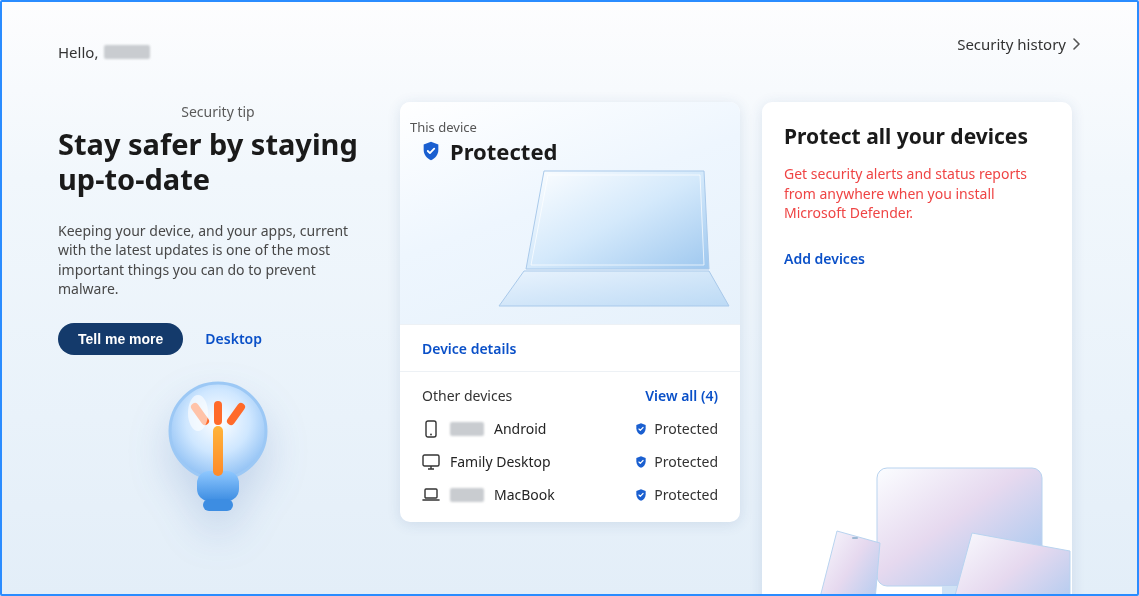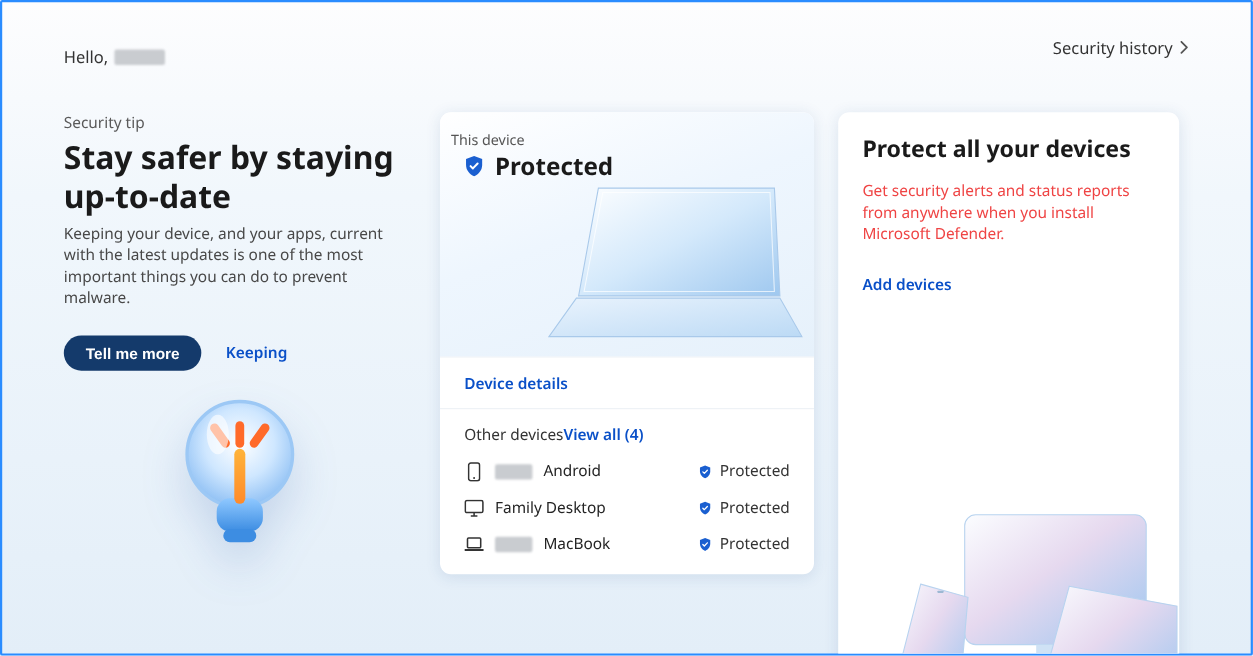--- a/index.html
+++ b/index.html
@@ -23,22 +23,22 @@
   .redact.r2 { width: 34px; }
   .sec-hist { font-size: 15px; color: #333; display: flex; align-items: center; gap: 6px; cursor: pointer; justify-content: center; }
   .chev { display:inline-block; }
   .main {
     display: grid;
     grid-template-columns: 320px 340px 310px;
     gap: 22px;
     align-items: start;
   }
   
-  .tip-eyebrow { font-size: 14px; color: #5a5a5a; margin-bottom: 6px; }
-  .tip-title { font-size: 29px; font-weight: 700; line-height: 1.2; color: #1a1a1a; margin-bottom: 6px; }
+  .tip-eyebrow { font-size: 14px; color: #5a5a5a; margin-bottom: 6px; text-align: center; }
+  .tip-title { font-size: 29px; font-weight: 700; line-height: 1.2; color: #1a1a1a; margin-bottom: 24px; }
   .tip-body { font-size: 14px; line-height: 1.4; color: #484848; margin-bottom: 24px; max-width: 300px;}
   .tip-actions { display: flex; align-items: center; gap: 22px; margin-top: 11px; }
   .btn-primary {
     background: #143a6b;
     color: #fff;
     border: none;
     border-radius: 18px;
     padding: 8px 20px;
     font-size: 14px;
     font-weight: 600;
@@ -59,21 +59,21 @@
 
   
   .this-dev .top { position: relative; height: 222px; background: linear-gradient(160deg,#fff 0%, #eef6fe 45%, #e6f1fb 100%); }
   .this-dev .td-label { font-size: 13px; color: #555; padding-top: 16px; padding-left: 10px; }
   .this-dev .td-status { display:flex; align-items:center; gap:8px; padding-left: 20px; margin-top: 0px;}
   .this-dev .td-status-text { font-size: 22px; font-weight: 700; color: #1a1a1a;}
   .shield { display:inline-flex; }
   .laptop-art { position:absolute; right: 6px; bottom: 8px; }
   .dev-details { border-top: 1px solid #edf1f5; padding: 12px 22px; }
   .other-devices { border-top: 1px solid #edf1f5; padding: 14px 22px 18px; }
-  .od-head { display:flex; align-items:center; margin-bottom: 14px;}
+  .od-head { display:flex; justify-content:space-between; align-items:center; margin-bottom: 14px;}
   .od-title { font-size: 14px; color: #333; }
   .od-list { display:flex; flex-direction:column; gap: 14px; }
   .od-row { display:flex; justify-content:space-between; align-items:flex-start; font-size: 14px; }
   .od-left { display:flex; align-items:center; gap:10px; min-width: 0;}
   .od-right { display:flex; align-items:center; gap:6px; color:#333; }
   .od-right .shield svg { width: 14px; height: 14px; }
   .small-shield svg { width:14px; height:14px; }
   .dev-icon { width: 18px; display:flex; justify-content:center; }
 
   
@@ -101,21 +101,21 @@
 </div>
 
 <div class="main">
 
   <div class="tip">
     <div class="tip-eyebrow">Security tip</div>
     <div class="tip-title">Stay safer by staying up-to-date</div>
     <div class="tip-body">Keeping your device, and your apps, current with the latest updates is one of the most important things you can do to prevent malware.</div>
     <div class="tip-actions">
       <button class="btn-primary">Tell me more</button>
-      <span class="link">Keeping</span>
+      <span class="link">Desktop</span>
     </div>
     <div class="bulb-wrap">
       <div class="bulb">
         <svg width="130" height="160" viewBox="0 0 130 160">
           <defs>
             <radialGradient id="glass" cx="50%" cy="40%" r="60%">
               <stop offset="0%" stop-color="#ffffff"></stop>
               <stop offset="55%" stop-color="#cfe7ff"></stop>
               <stop offset="100%" stop-color="#8fc0f4"></stop>
             </radialGradient>

